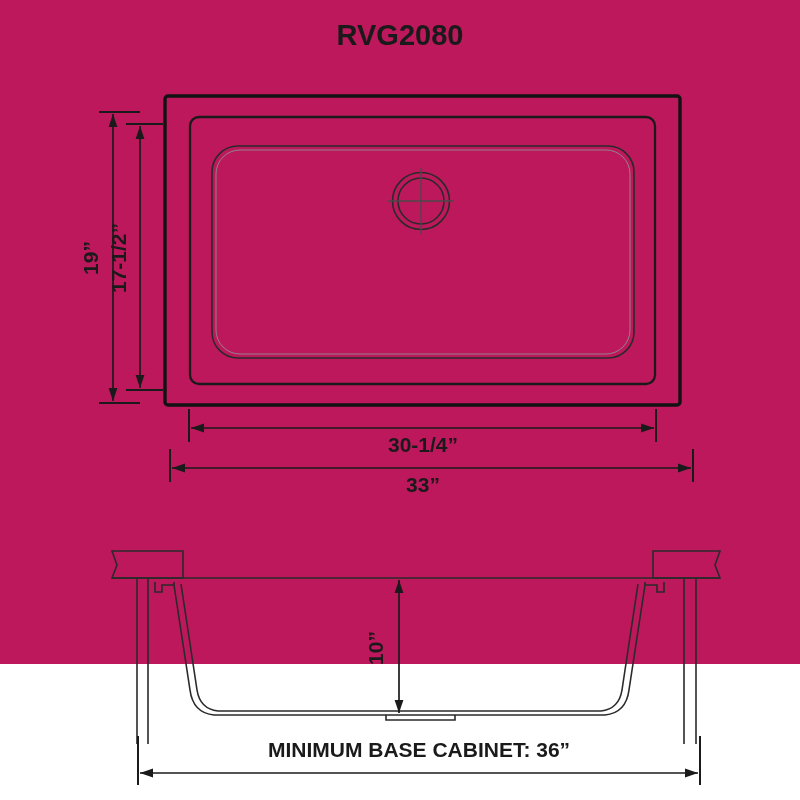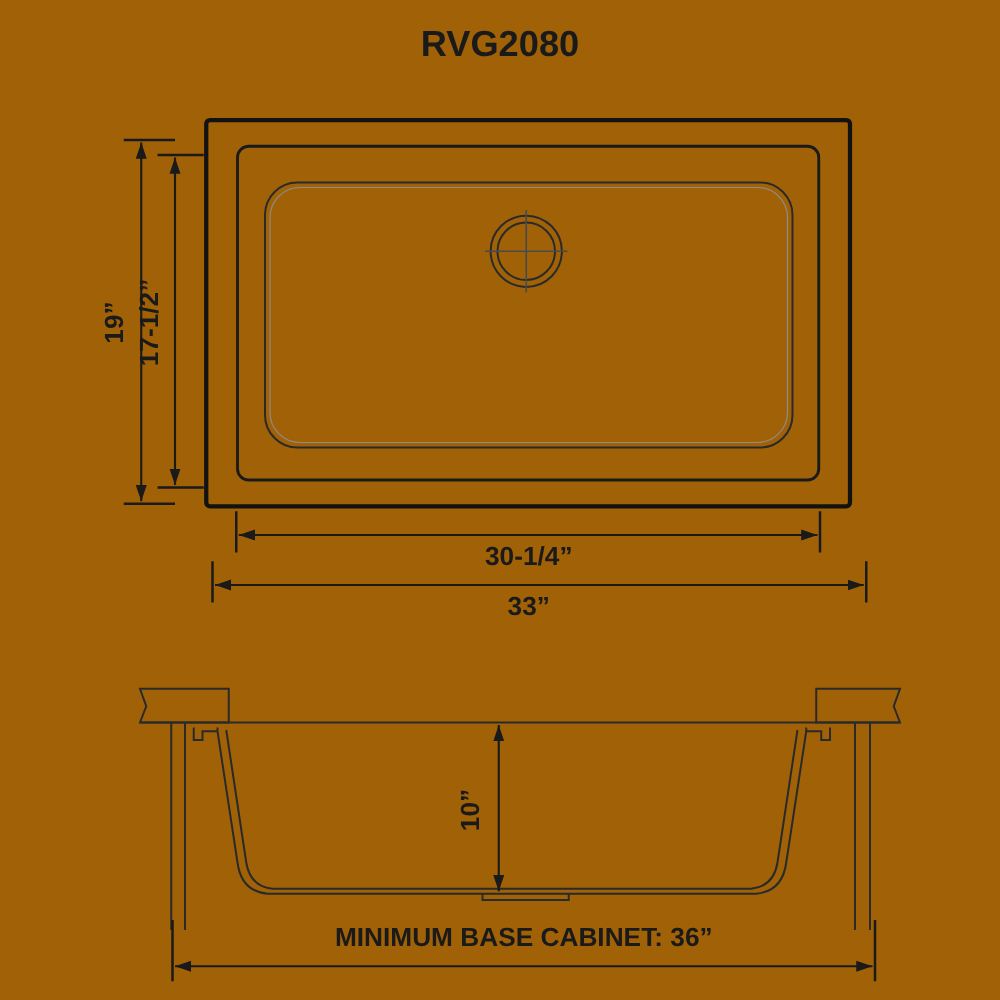--- a/index.html
+++ b/index.html
@@ -9,22 +9,22 @@
   }
   body {
     width: 800px;
     height: 800px;
     font-family: "Liberation Sans", sans-serif;
     overflow: hidden;
   }
   #sheet {
     position: relative;
     width: 800px;
-    height: 800px;
-    background: #a16207;
+    height: 664px;
+    background: #be185d;
   }
   #drawing {
     position: absolute;
     top: 0;
     left: 0;
   }
   .title-text {
     font-family: "Liberation Sans", sans-serif;
     font-weight: bold;
     font-size: 29px;

